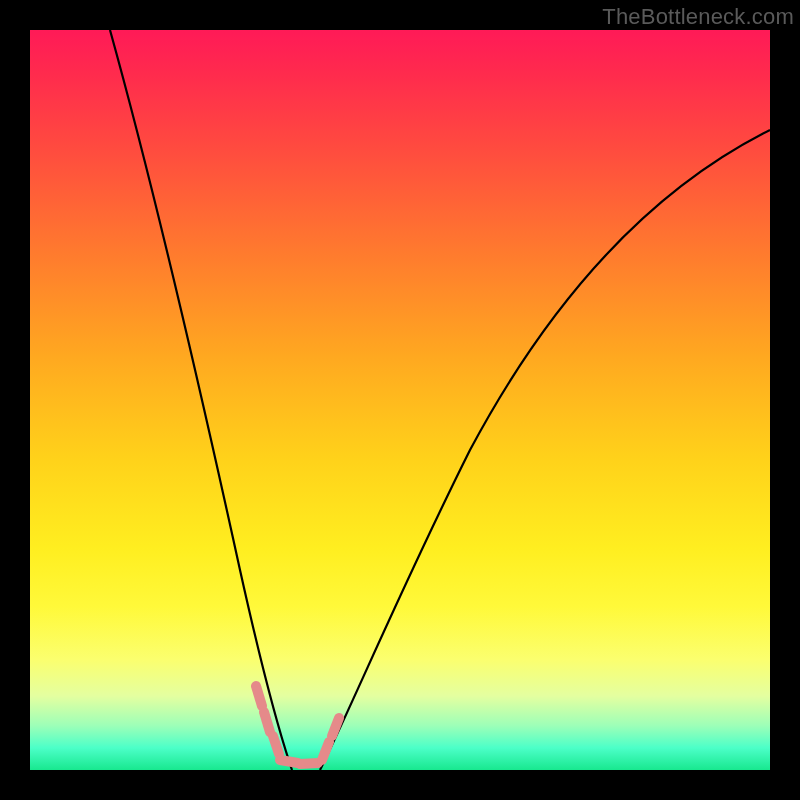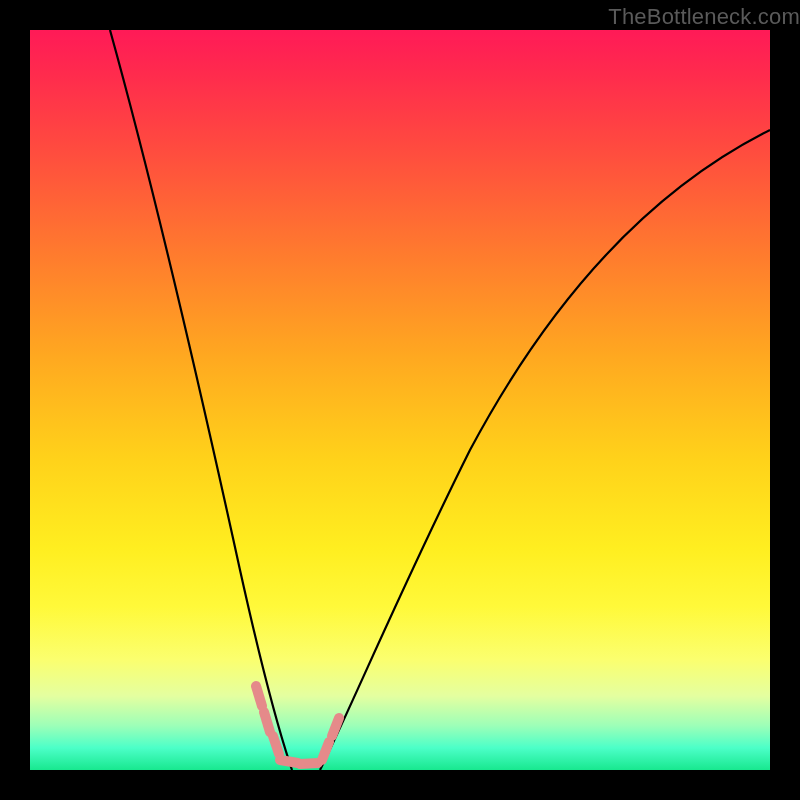--- a/index.html
+++ b/index.html
@@ -45,21 +45,21 @@
     position: absolute;
     left: 0;
     top: 0;
     width: 740px;
     height: 740px;
     overflow: visible;
   }
   .watermark {
     position: absolute;
     top: 4px;
-    right: 0;
+    right: 6px;
     color: #5a5a5a;
     font-size: 22px;
     font-weight: 500;
     letter-spacing: 0.2px;
     user-select: none;
   }
 </style>
 </head>
 <body>
 

